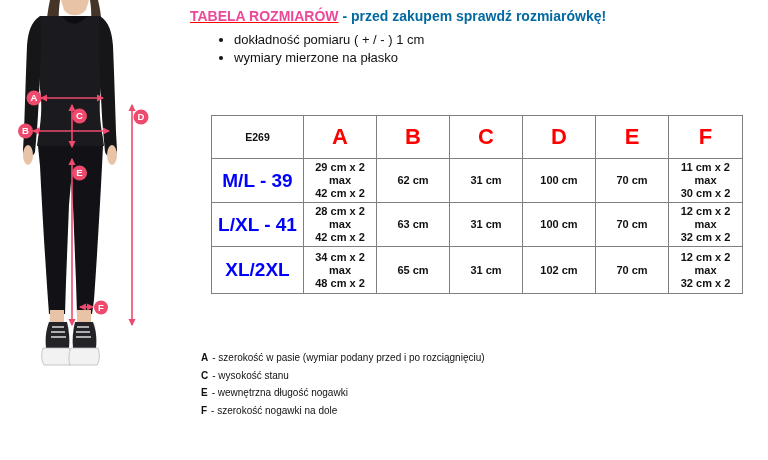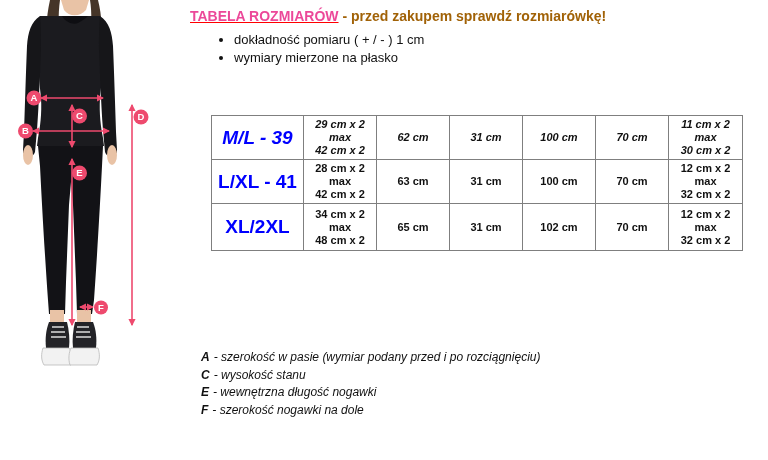--- a/index.html
+++ b/index.html
@@ -24,21 +24,21 @@
   }
   .page-title {
     font-size: 14px; font-weight: bold; line-height: 1.25;
     white-space: nowrap;
   }
   .title-highlight {
     color: #ec4899;
     text-decoration: underline;
     text-decoration-color: #ff0000;
   }
-  .title-rest { color: #a16207; }
+  .title-rest { color: #0369a1; }
   .header-bullets {
     margin: 5px 0 0 0;
     padding-left: 44px;
     font-size: 13px; font-weight: normal;
     line-height: 18px;
   }
   .header-bullets li { margin: 0; }
 
   
   .size-table {
@@ -48,33 +48,33 @@
     width: 531px;
   }
   .size-table td {
     border: 1px solid #7f7f7f;
     text-align: center;
     vertical-align: middle;
     padding: 0;
     background: #ffffff;
   }
   .size-table tr.hdr-row { height: 43px; }
-  .size-table tr.data-row-0 { height: 44px; font-style: italic; }
+  .size-table tr.data-row-0 { height: 44px; }
   .size-table tr.data-row-1 { height: 44px; }
   .size-table tr.data-row-2 { height: 47px; }
   .model-cell { font-size: 10.5px; font-weight: bold; color: #111111; }
   .col-letter { font-size: 22px; font-weight: bold; color: #ff0000; }
   .size-label { font-size: 19px; font-weight: bold; color: #0000ff; white-space: nowrap; }
   .cell-val { font-size: 11px; font-weight: bold; color: #111111; }
   .cell-val div { line-height: 13px; }
 
   
   .legend-block {
     position: absolute; left: 201px; top: 349px;
-    font-size: 12px; line-height: 17.5px; font-style: italic;
+    font-size: 10px; line-height: 17.5px;
   }
   .legend-letter { font-weight: bold; }
   .legend-text { margin-left: 4px; }
 </style>
 </head>
 <body>
 
 <div class="photo-area">
   <svg width="190" height="460" viewBox="0 0 190 460">
     <defs>
@@ -153,20 +153,29 @@
   <colgroup>
     <col style="width:92px">
       <col style="width:73px">
       <col style="width:73px">
       <col style="width:73px">
       <col style="width:73px">
       <col style="width:73px">
       <col style="width:74px">
   </colgroup>
   <tbody>
+    <tr class="hdr-row">
+      <td class="model-cell">E269</td>
+      <td class="col-letter">A</td>
+      <td class="col-letter">B</td>
+      <td class="col-letter">C</td>
+      <td class="col-letter">D</td>
+      <td class="col-letter">E</td>
+      <td class="col-letter">F</td>
+    </tr>
 
     <tr class="data-row-0">
       <td class="size-label">M/L - 39</td>
       <td class="cell-val">
         <div>29 cm x 2</div>
         <div>max</div>
         <div>42 cm x 2</div>
       </td>
       <td class="cell-val">
           <div>62 cm</div>

